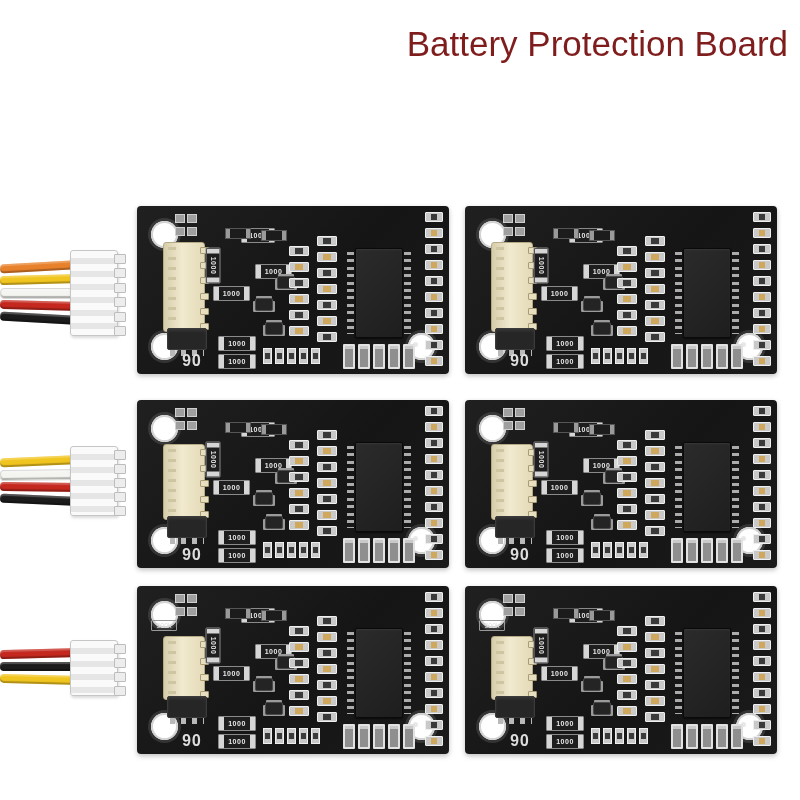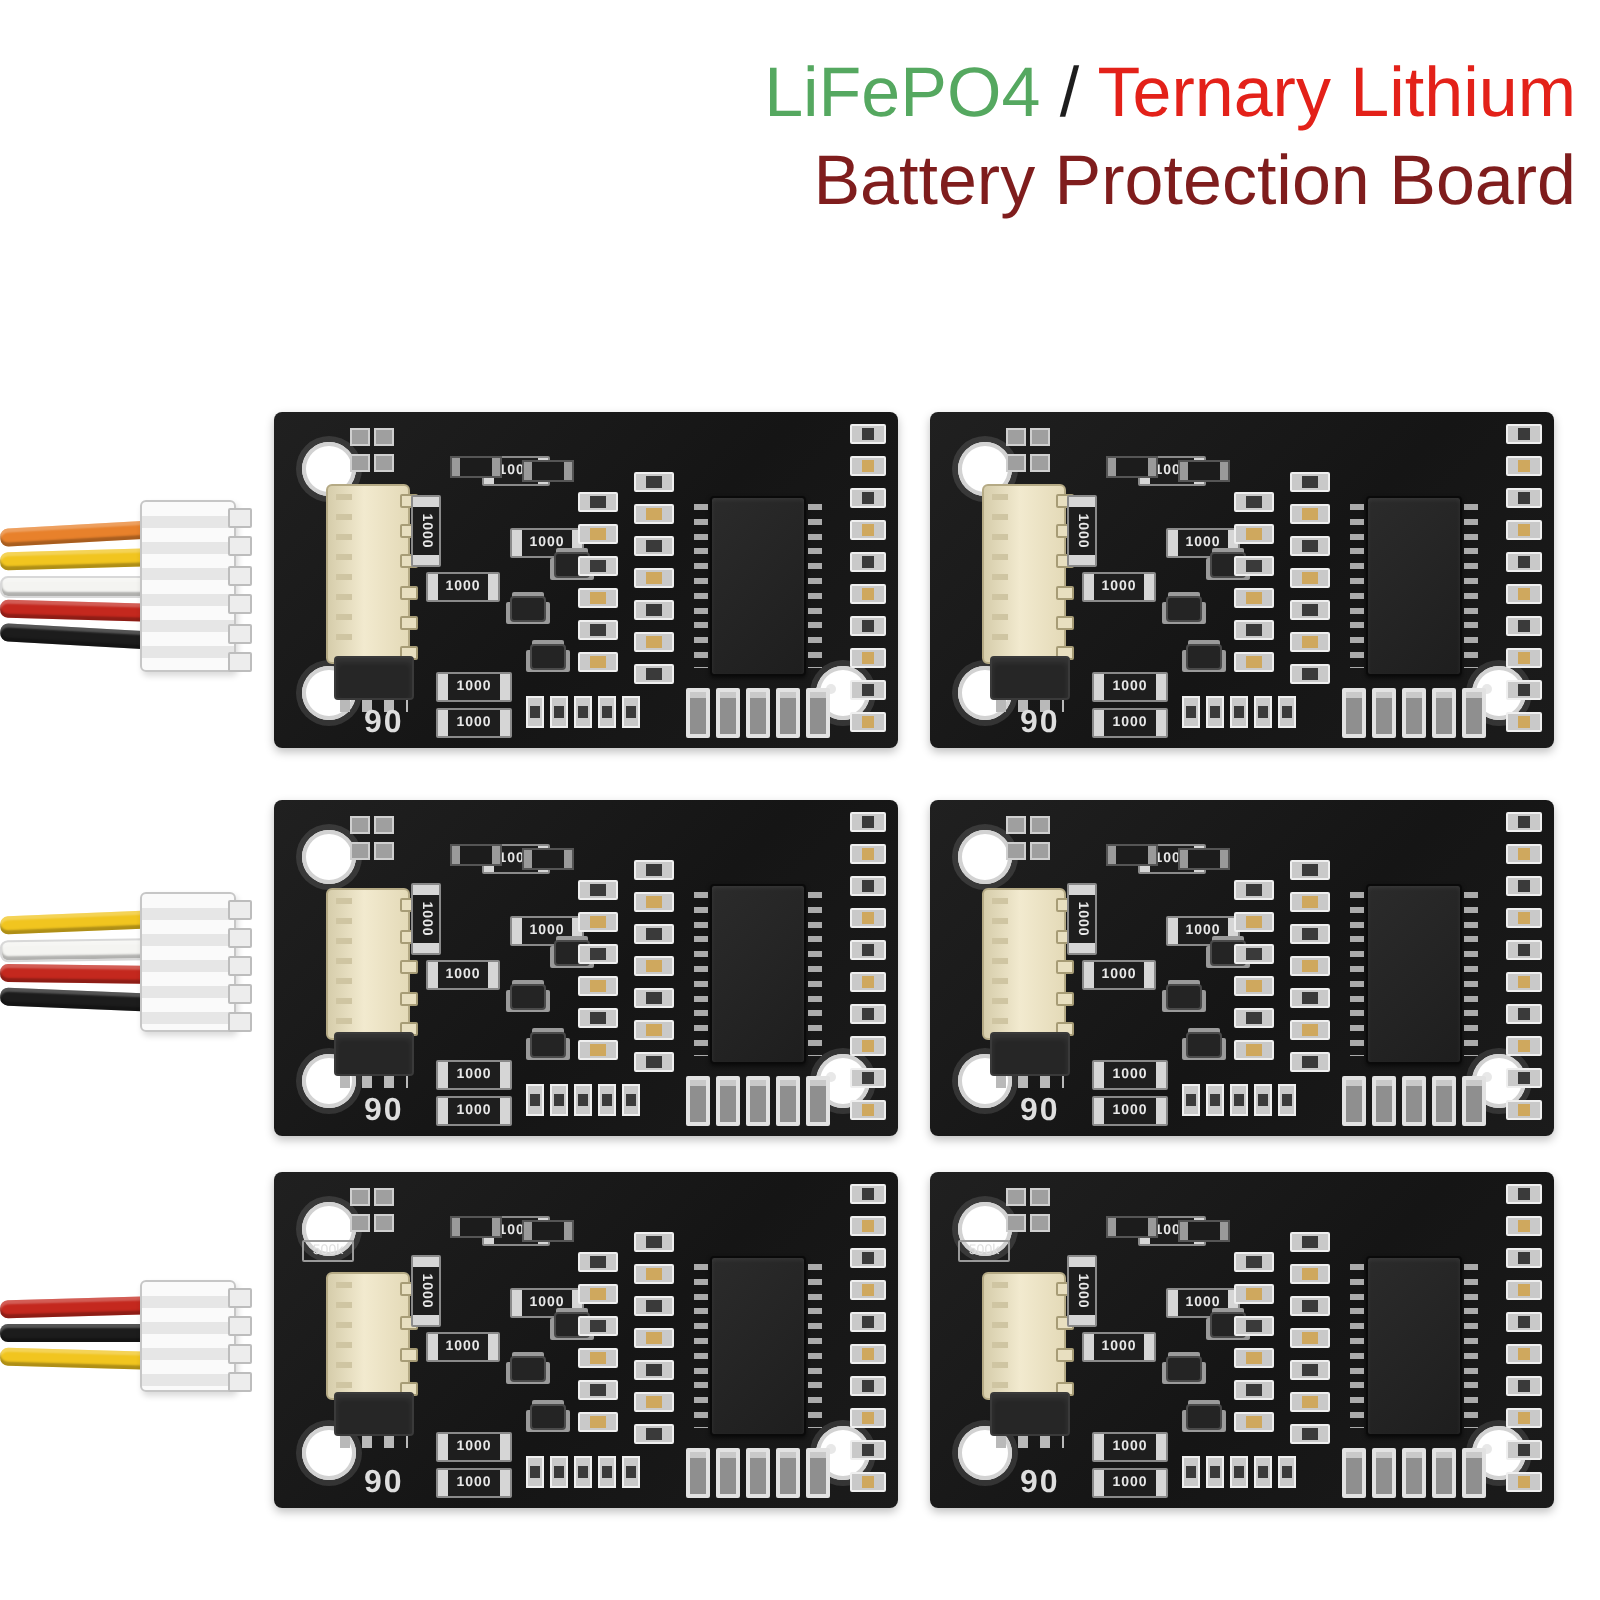--- a/index.html
+++ b/index.html
@@ -56,21 +56,20 @@
   .plug{position:absolute;background:repeating-linear-gradient(180deg,#fafafa 0 7px,#e6e6e6 7px 13px);
         border:1px solid #c6c6c6;border-radius:3px;box-shadow:1px 2px 3px rgba(0,0,0,0.15);}
   .plug .ptooth{position:absolute;right:-9px;width:10px;height:8px;background:#ededed;
         border:1px solid #bdbdbd;border-radius:1px;}
 </style>
 </head>
 <body>
 
 <div class="stage">
   <div class="hdr">
-    <div class="t2"><span class="c-green">LiFePO4</span><span class="c-dark"> / </span><span class="c-red">Ternary Lithium</span></div>
     <div class="t3">Battery Protection Board</div>
   </div>
   <div id="boards">
       <div class="board" style="left: 137px; top: 206px;">
         <div class="hole" style="left: 14px; top: 15px;"></div>
         <div class="hole" style="left: 14px; top: 127px;"></div>
         <div class="hole" style="left: 271px; top: 127px;"></div>
         <div class="jst" style="left: 26px; top: 36px; height: 90px;">
           <div class="ridge"></div>
           <div class="tooth" style="top: 4px;"></div>

